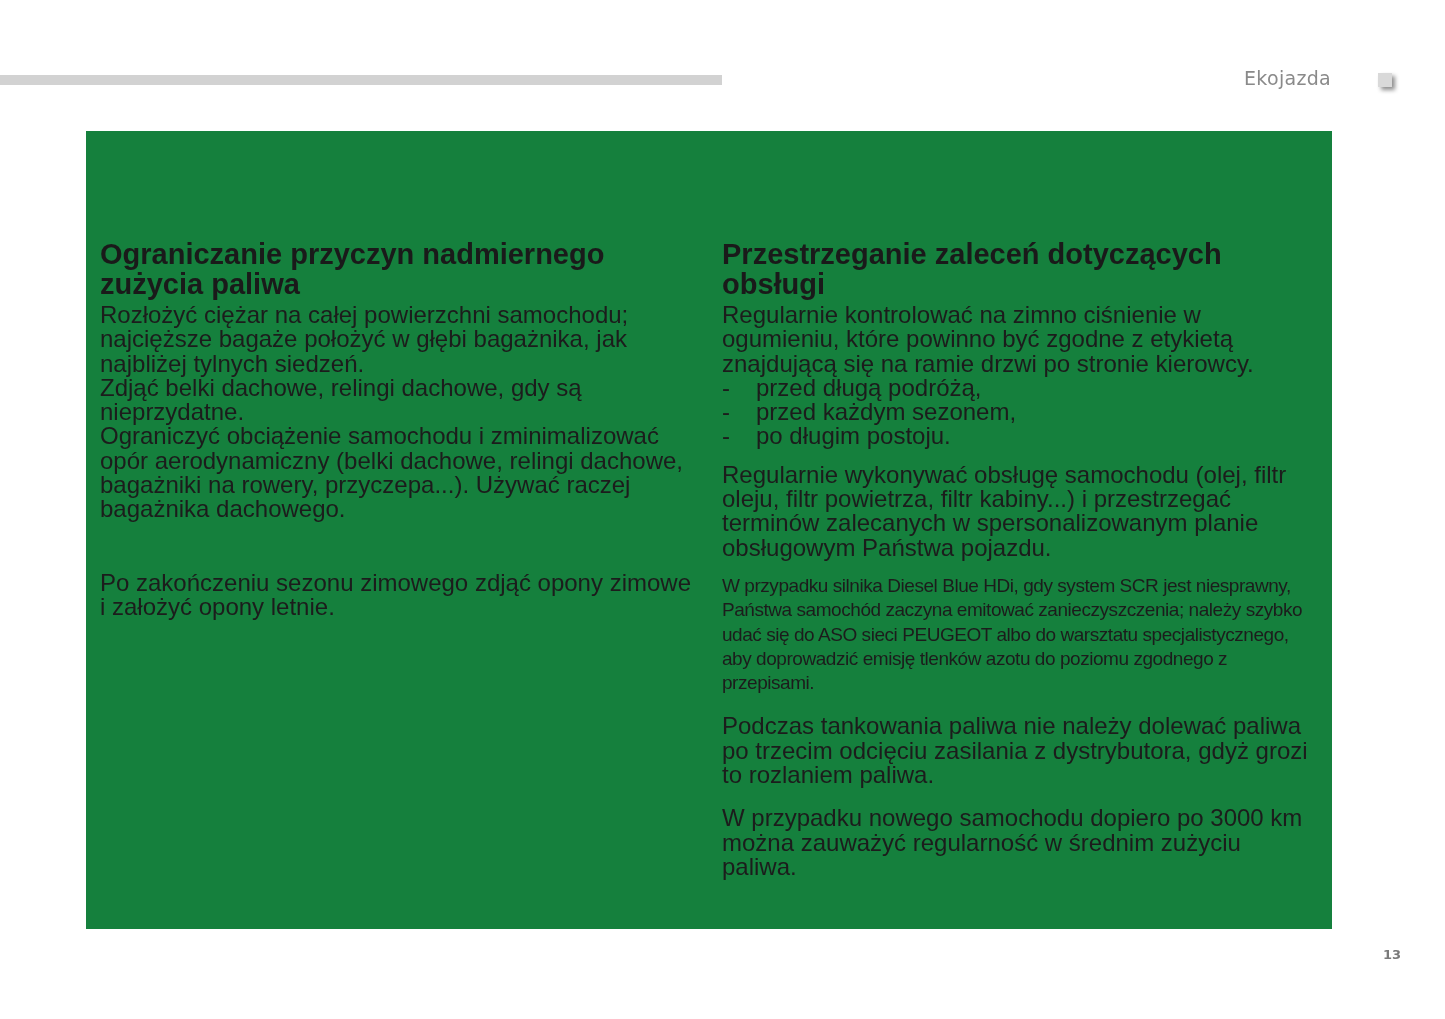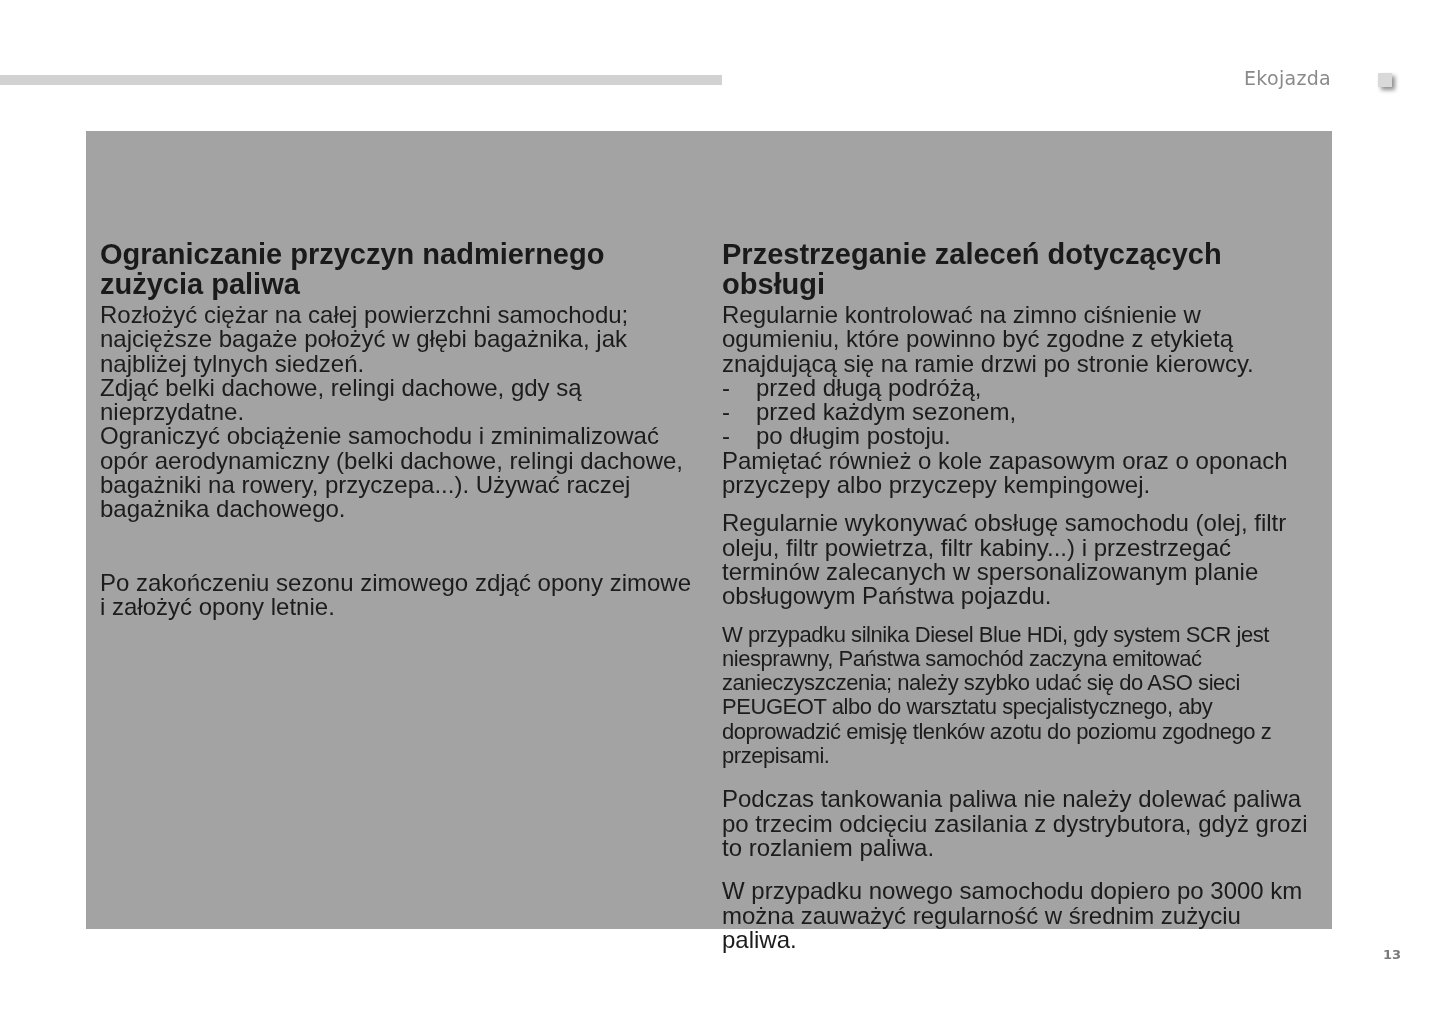--- a/index.html
+++ b/index.html
@@ -12,39 +12,39 @@
   }
   .section-title {
     position:absolute; right:114px; top:67px; font-size:19px; color:#8a8a8a;
     font-family:"DejaVu Sans", sans-serif; letter-spacing:0.3px;text-align:right;
   }
   .section-marker {
     position:absolute; left:1378px; top:73px; width:14px; height:14px; background:#d9d9d9;
     box-shadow:3px 3px 4px rgba(0,0,0,0.45);
   }
   .panel {
-    position:absolute; left:86px; top:131px; width:1246px; height:798px; background:#a3a3a3;
+    position:absolute; left:86px; top:131px; width:1246px; height:798px; background:#15803d;
   }
   .col {
     position:absolute; top:108px;
   }
   .col-left { left:14px; width:595px; }
   .col-right { left:636px; width:600px; }
   h2 {
     margin:0 0 4px 0; font-size:29px; line-height:30px; font-weight:bold; color:#1a1a1a;
   }
   p {
     margin:0; font-size:24px; line-height:24.3px; color:#1c1c1c;
   }
   .gap-big { height:49px; }
   .gap { height:19px; }
   .gap-s { height:14px; }
   .bullet { display:flex; }
   .bullet .dash { width:34px; }
-  .condensed { font-size:22px; letter-spacing:-0.45px; }
+  .condensed { font-size:19px; letter-spacing:-0.45px; }
   .page-number {
     position:absolute; left:1383px; top:947px; font-size:13px; font-weight:bold; color:#7a7a7a;
     font-family:"DejaVu Sans", sans-serif;
   }
 </style>
 </head>
 <body>
 
 <div class="top-bar"></div>
 <div class="section-title">Ekojazda</div>
@@ -68,21 +68,20 @@
       <p>przed długą podróżą,</p>
     </div>
     <div class="bullet">
       <p class="dash">-</p>
       <p>przed każdym sezonem,</p>
     </div>
     <div class="bullet">
       <p class="dash">-</p>
       <p>po długim postoju.</p>
     </div>
-    <p>Pamiętać również o kole zapasowym oraz o oponach przyczepy albo przyczepy kempingowej.</p>
     <div class="gap-s"></div>
     <p>Regularnie wykonywać obsługę samochodu (olej, filtr oleju, filtr powietrza, filtr kabiny...) i przestrzegać terminów zalecanych w spersonalizowanym planie obsługowym Państwa pojazdu.</p>
     <div class="gap-s"></div>
     <p class="condensed">W przypadku silnika Diesel Blue HDi, gdy system SCR jest niesprawny, Państwa samochód zaczyna emitować zanieczyszczenia; należy szybko udać się do ASO sieci PEUGEOT albo do warsztatu specjalistycznego, aby doprowadzić emisję tlenków azotu do poziomu zgodnego z przepisami.</p>
     <div class="gap"></div>
     <p>Podczas tankowania paliwa nie należy dolewać paliwa po trzecim odcięciu zasilania z dystrybutora, gdyż grozi to rozlaniem paliwa.</p>
     <div class="gap"></div>
     <p>W przypadku nowego samochodu dopiero po 3000 km można zauważyć regularność w średnim zużyciu paliwa.</p>
   </div>
 </div>

